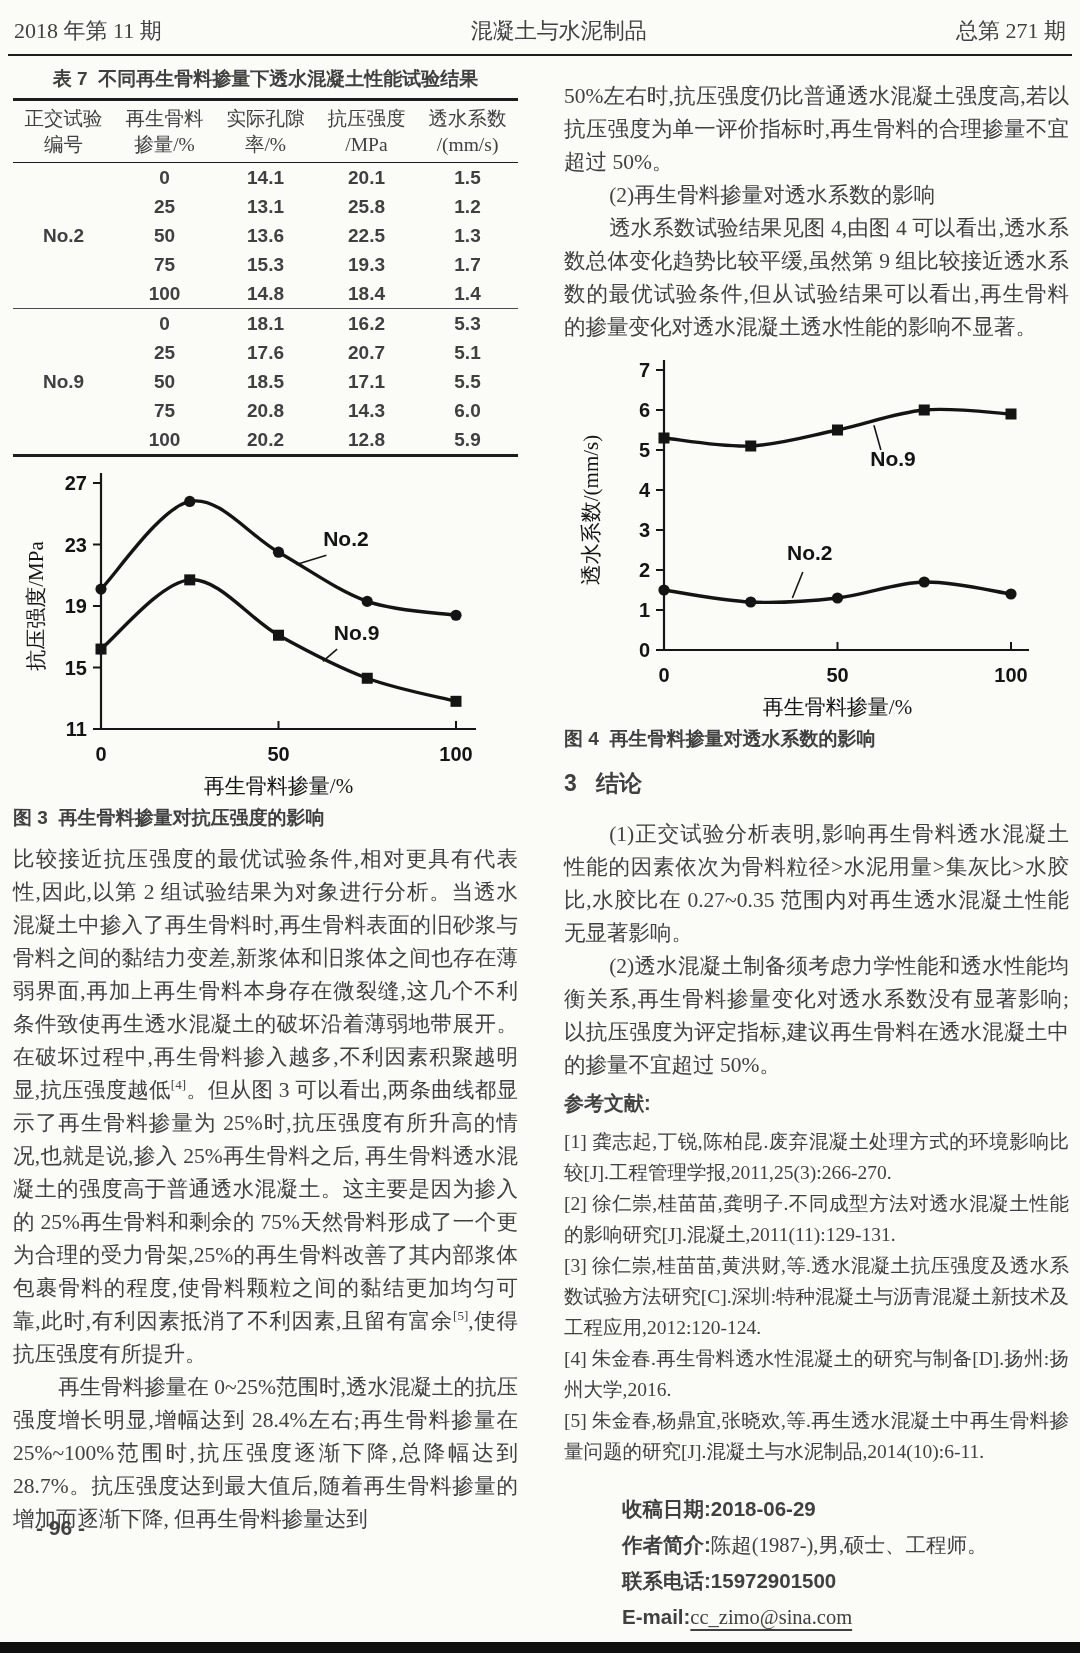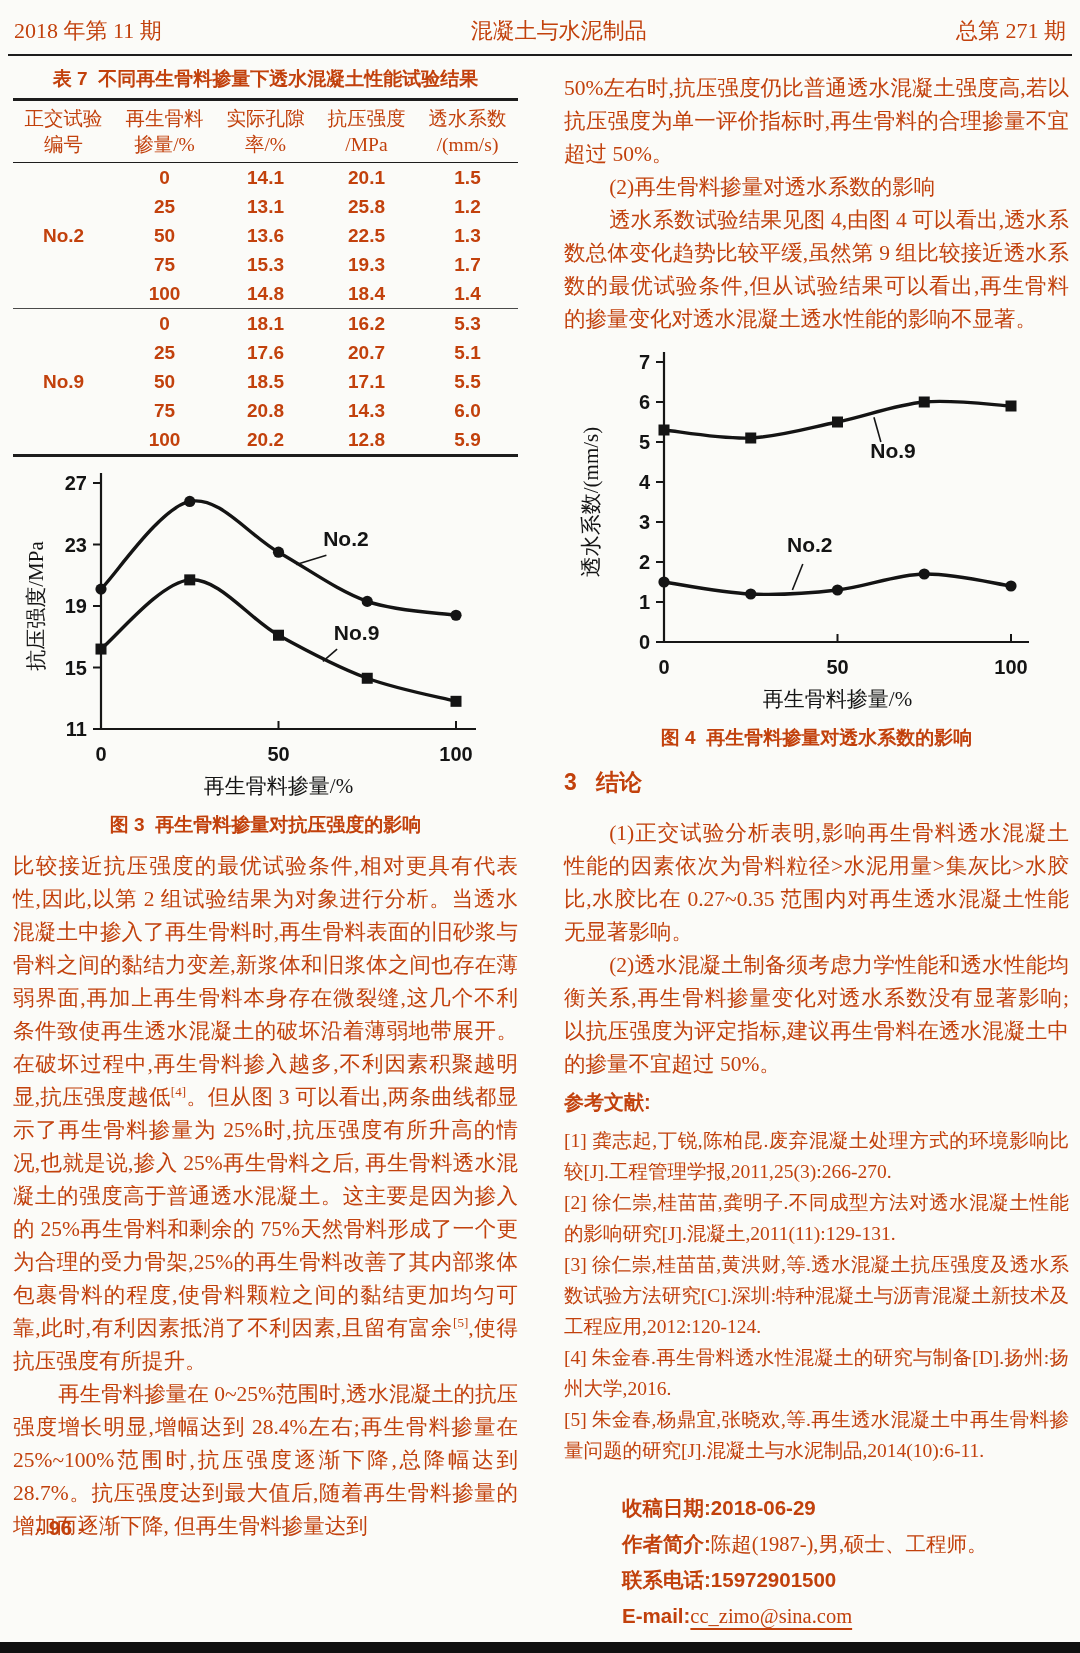--- a/index.html
+++ b/index.html
@@ -5,21 +5,21 @@
   * { box-sizing: border-box; }
   html, body { margin: 0; padding: 0; }
   body { background: #e8e8e6; }
 
   .page {
     position: relative;
     width: 1080px;
     height: 1653px;
     margin: 0 auto;
     background: #fbfbf8;
-    color: #c2410c;
+    color: #404040;
     font-family: "Liberation Serif", "DejaVu Serif", serif;
     overflow: hidden;
   }
 
   
   .header {
     display: flex;
     justify-content: space-between;
     align-items: baseline;
     padding: 16px 14px 6px 14px;
@@ -53,38 +53,38 @@
   table.data-table th div { line-height: 26px; }
   table.data-table td { text-align: center; line-height: 29px; padding: 0; }
   td.num { font: 700 19px "Liberation Sans", "DejaVu Sans", sans-serif; }
   td.group-label { font: 700 19px "Liberation Sans", "DejaVu Sans", sans-serif; vertical-align: middle; }
   tr.group-sep td { border-top: 1.5px solid #4a4a4a; }
 
   
   figure.figure { margin: 10px 0 0 0; }
   figure.figure svg { display: block; }
   .fig-caption {
-    text-align: center;
+    text-align: left;
     font: 700 19px "Liberation Sans", "DejaVu Sans", sans-serif;
-    margin: 7px 0 12px 0;
+    margin: 0 0 12px 0;
     white-space: pre;
   }
   .tick-num { font: 700 20px "Liberation Sans", "DejaVu Sans", sans-serif; fill: #141414; }
   .axis-label { font: 400 21px "Liberation Serif", "DejaVu Serif", serif; fill: #141414; }
   .series-label { font: 700 21px "Liberation Sans", "DejaVu Sans", sans-serif; fill: #141414; }
 
   
   .body-p {
     margin: 0;
     font-size: 21.5px;
     line-height: 33px;
     text-align: justify;
   }
   .indent { text-indent: 2.1em; }
-  .first { margin-top: 16px; }
+  .first { margin-top: 24px; }
   sup.cite { font-size: 13px; line-height: 0; }
 
   .fig4 { margin-top: 6px; }
 
   .sec-heading {
     margin: 16px 0 19px 0;
     font: 700 23px "Liberation Sans", "DejaVu Sans", sans-serif;
     white-space: pre;
   }
 

